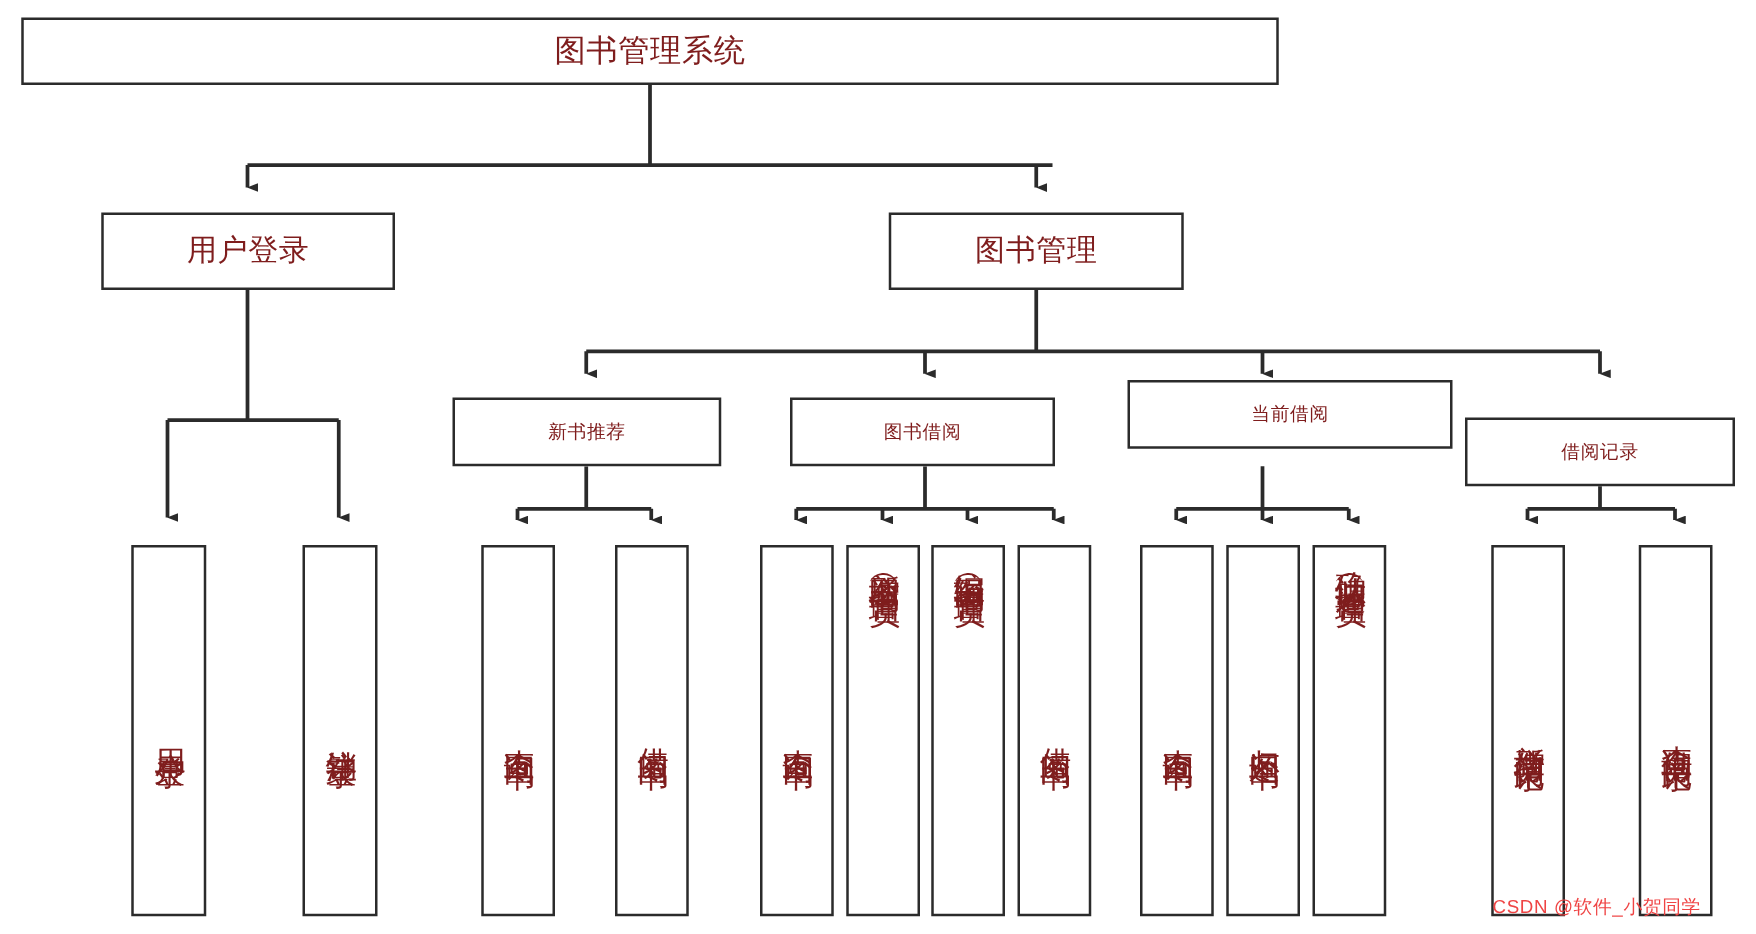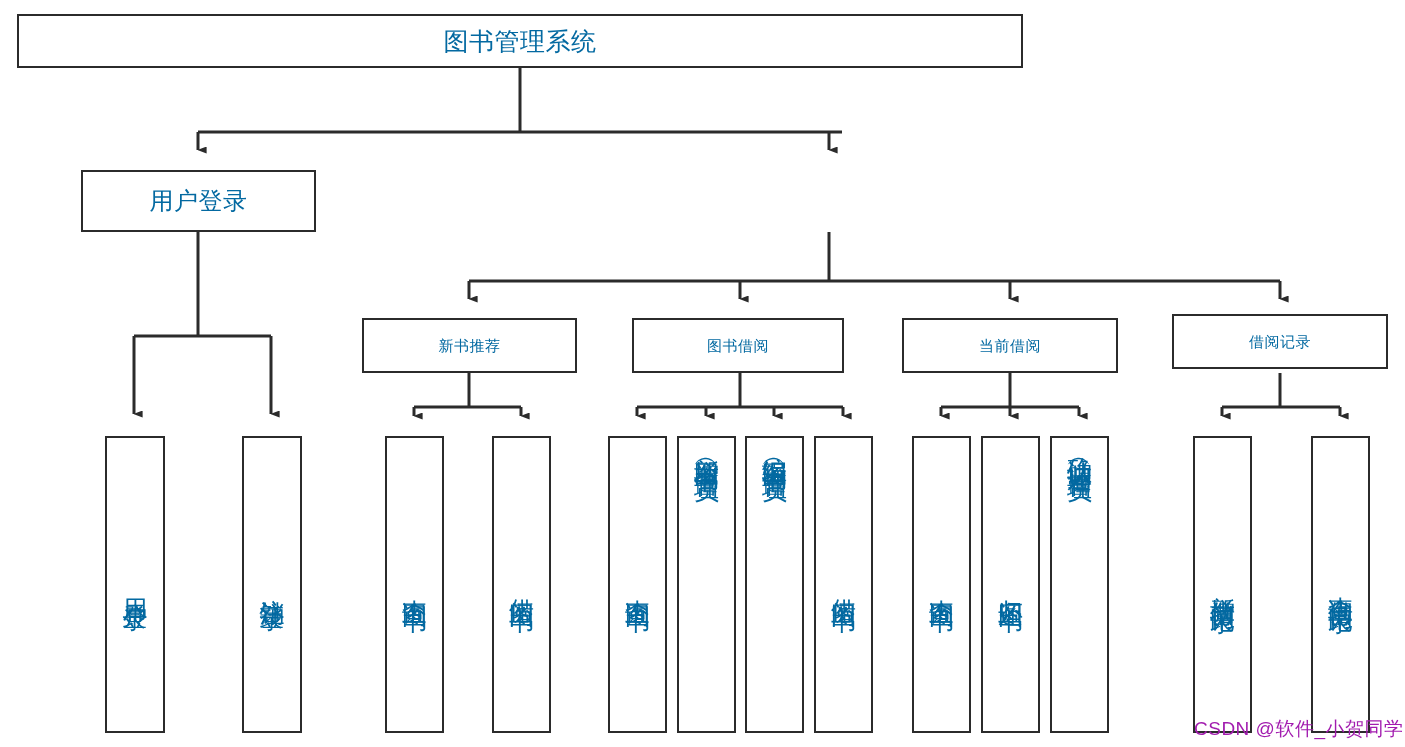--- a/index.html
+++ b/index.html
@@ -32,21 +32,21 @@
     display: flex;
     align-items: center;
     justify-content: center;
     color: #1a1a1a;
   }
   .node-label {
     display: block;
     text-align: center;
     line-height: 1.06;
     letter-spacing: 0.5px;
-    color: #0369a1;
+    color: #7f1d1d;
   }
   .node-root .node-label { font-size: 25px; }
   .node-l2 .node-label   { font-size: 24px; }
   .node-l3 .node-label   { font-size: 15px; }
 
   
   .node-leaf {
     align-items: flex-start;
     justify-content: center;
     padding-top: 0px;
@@ -57,22 +57,22 @@
     font-size: 25px;
     line-height: 1.0;
     letter-spacing: 3px;
     white-space: nowrap;
   }
   .node-leaf.center-text {
     align-items: center;
   }
   .watermark {
     position: absolute;
-    font-size: 19px;
-    color: #a21caf;
+    font-size: 15px;
+    color: #ef4444;
     white-space: nowrap;
     letter-spacing: 0.5px;
     text-align: right;
   }
 </style>
 </head>
 <body>
 
 <div id="diagram-root">
 
@@ -126,31 +126,34 @@
     </g>
   </svg>
 
   <div class="node-box node-root" style="left:17px; top:14px; width:1006px; height:54px;">
     <span class="node-label">图书管理系统</span>
   </div>
 
   <div class="node-box node-l2" style="left:81px; top:170px; width:235px; height:62px;">
     <span class="node-label">用户登录</span>
   </div>
+  <div class="node-box node-l2" style="left:711px; top:170px; width:236px; height:62px;">
+    <span class="node-label">图书管理</span>
+  </div>
 
   <div class="node-box node-l3" style="left:362px; top:318px; width:215px; height:55px;">
     <span class="node-label">新书推荐</span>
   </div>
   <div class="node-box node-l3" style="left:632px; top:318px; width:212px; height:55px;">
     <span class="node-label">图书借阅</span>
   </div>
-  <div class="node-box node-l3" style="left:902px; top:318px; width:216px; height:55px;">
+  <div class="node-box node-l3" style="left:902px; top:304px; width:260px; height:55px;">
     <span class="node-label">当前借阅</span>
   </div>
-  <div class="node-box node-l3" style="left:1172px; top:314px; width:216px; height:55px;">
+  <div class="node-box node-l3" style="left:1172px; top:334px; width:216px; height:55px;">
     <span class="node-label">借阅记录</span>
   </div>
 
   <div class="node-box node-leaf center-text" style="left:105px; top:436px; width:60px; height:297px;">
     <span class="node-label">用户登录</span>
   </div>
   <div class="node-box node-leaf center-text" style="left:242px; top:436px; width:60px; height:297px;">
     <span class="node-label">注销登录</span>
   </div>
 

